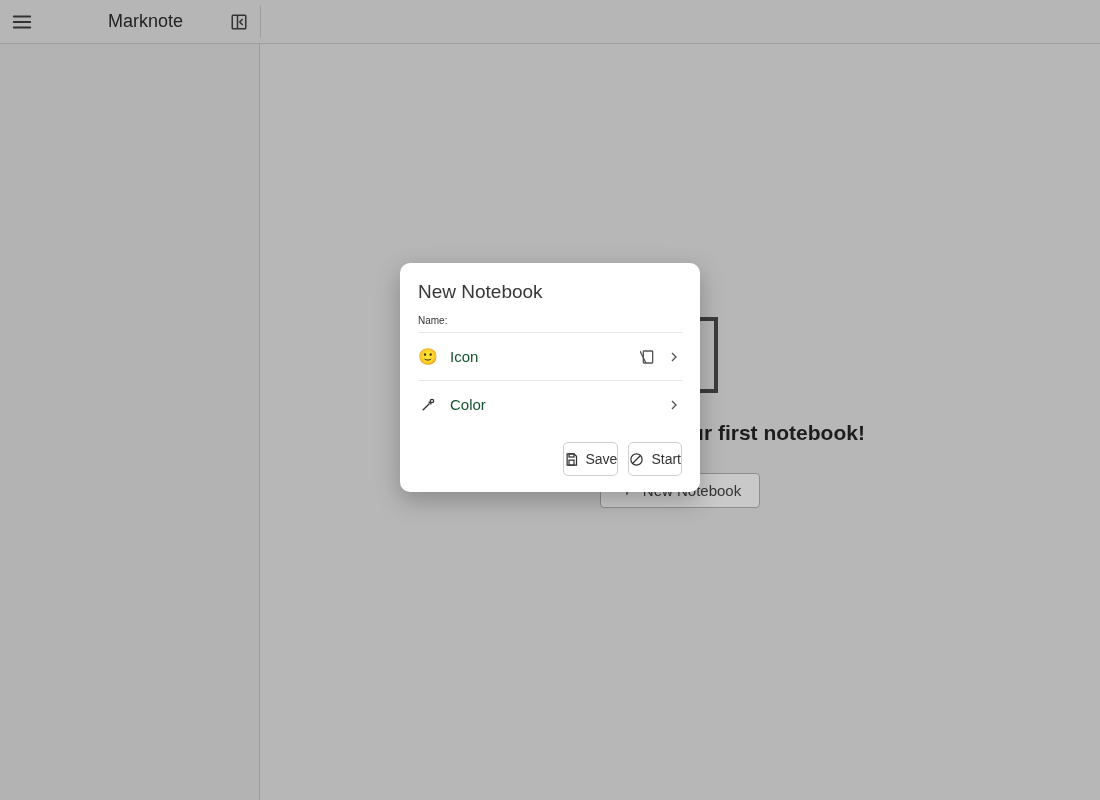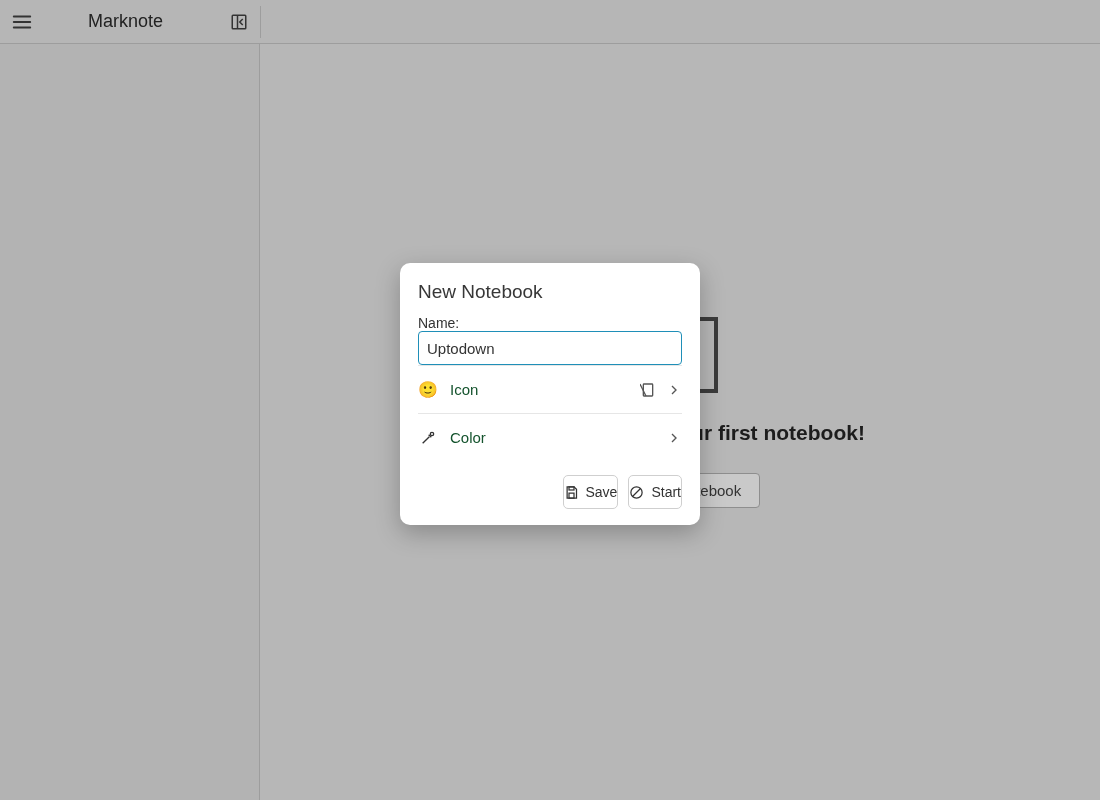--- a/index.html
+++ b/index.html
@@ -22,21 +22,21 @@
     align-items: center;
     position: relative;
   }
   .hamburger {
     width: 44px; height: 44px;
     display: flex; align-items: center; justify-content: center;
     cursor: pointer;
   }
   .hamburger svg { width: 22px; height: 22px; stroke: #333; }
   .app-title {
-    margin-left: 44px;
+    margin-left: 64px;
     font-size: 18px;
     color: #222;
   }
   .collapse-btn {
     position: absolute;
     left: 222px;
     top: 0;
     width: 34px; height: 44px;
     display: flex; align-items: center; justify-content: center;
     cursor: pointer;
@@ -133,23 +133,23 @@
     left: 400px;
     top: 263px;
   }
   .dialog-title {
     font-size: 19px;
     font-weight: 400;
     color: #373737;
     margin-bottom: 12px;
   }
   .field-label {
-    font-size: 14px;
-    color: #333;
-    margin-bottom: 0;
+    font-size: 10px;
+    color: #333;
+    margin-bottom: 6px;
   }
   .text-input {
     width: 100%;
     height: 34px;
     border: 1px solid #1f8fb8;
     border-radius: 4px;
     padding: 0 8px;
     font-size: 15px;
     color: #333;
     outline: none;
@@ -238,21 +238,20 @@
         <span>New Notebook</span>
       </button>
     </div>
   </div>
 </div>
 
 <div class="overlay">
   <div class="dialog">
     <div class="dialog-title">New Notebook</div>
     <div class="field-label">Name:</div>
-    <input class="text-input" type="text" value="Uptodown" style="">
 
     <div class="row">
       <span class="lead">🙂</span>
       <span class="label">Icon</span>
       <span class="trail">
         <svg viewBox="0 0 24 24">
           <rect x="5" y="3" width="14" height="18" rx="1"></rect>
           <line x="9" y1="3" x2="9" y2="21"></line>
         </svg>
         <svg viewBox="0 0 24 24">

